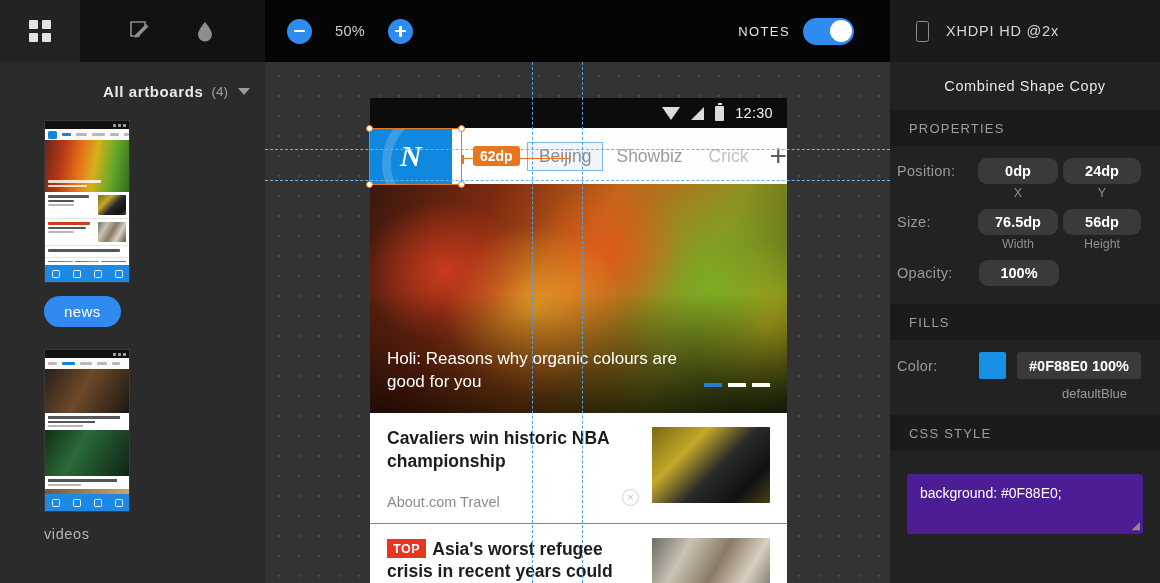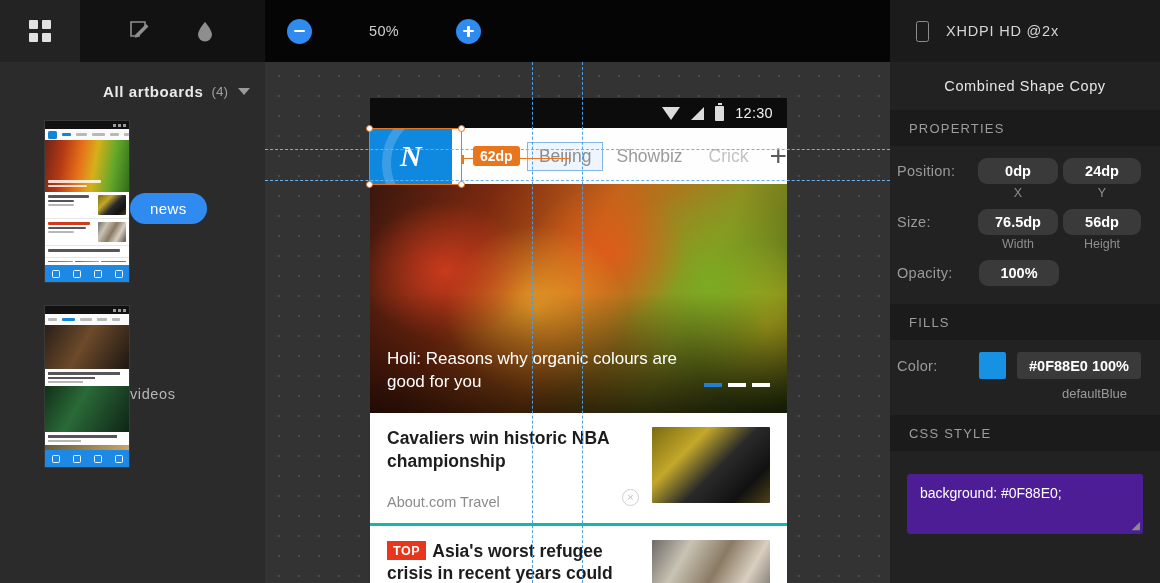--- a/index.html
+++ b/index.html
@@ -11,40 +11,40 @@
   }
   .app { position:relative; width:1160px; height:583px; }
 
   
   .topbar { position:absolute; top:0; left:0; width:1160px; height:62px; background:#050505; display:flex; }
   .tb-left { width:80px; height:62px; background:#232323; display:flex; align-items:center; justify-content:center; }
   .grid-icon { display:grid; grid-template-columns:9px 9px; grid-template-rows:9px 9px; gap:4px; }
   .grid-icon i { background:#e2e2e2; display:block; width:9px; height:9px; border-radius:1px; }
   .tb-tools { width:185px; height:62px; background:#121212; display:flex; align-items:center; justify-content:space-around; padding:0 28px; }
   .tool-btn { width:30px; height:30px; display:flex; align-items:center; justify-content:center; cursor:pointer; }
-  .tb-zoom { flex:1; height:62px; background:#050505; display:flex; align-items:center; padding-left:22px;gap:34px; }
+  .tb-zoom { flex:1; height:62px; background:#050505; display:flex; align-items:center; padding-left:22px; }
   .zbtn { width:25px; height:25px; border-radius:50%; background:#2f8bf0; display:flex; align-items:center; justify-content:center; cursor:pointer; position:relative; }
   .zbtn::before { content:""; position:absolute; width:11px; height:2.5px; background:#fff; border-radius:1px; }
   .zbtn.plus::after { content:""; position:absolute; width:2.5px; height:11px; background:#fff; border-radius:1px; }
   .zoom-val { color:#cfcfcf; font-size:14.5px; margin:0 21px; letter-spacing:.3px; min-width:34px; text-align:center; }
   .tb-notes { display:flex; align-items:center; gap:13px; margin-left:auto; margin-right:36px; }
   .notes-label { font-size:13px; letter-spacing:1.4px; color:#e6e6e6; }
   .toggle { width:51px; height:27px; border-radius:14px; background:#2f8bf0; position:relative; cursor:pointer; }
   .toggle::after { content:""; position:absolute; right:2.5px; top:2.5px; width:22px; height:22px; border-radius:50%; background:#fff; }
   .tb-right { width:270px; height:62px; background:#1b1b1b; display:flex; align-items:center; padding-left:26px; gap:17px; }
   .phone-icon { width:13px; height:21px; border:1.7px solid #8c8c8c; border-radius:2.5px; }
   .dens-label { font-size:14.5px; color:#d5d5d5; letter-spacing:.8px; }
 
   
   .sidebar { position:absolute; top:62px; left:0; width:265px; height:521px; background:#2b2b2b; overflow:hidden;margin-left:44px; }
   .ab-header { height:58px; display:flex; align-items:center; justify-content:center; gap:8px; }
   .ab-title { font-size:15px; font-weight:bold; color:#e9e9e9; letter-spacing:.6px; }
   .ab-count { font-size:13.5px; color:#a0a0a0; }
   .caret { width:0;height:0;border-left:6px solid transparent;border-right:6px solid transparent;border-top:7px solid #9a9a9a; margin-left:2px; }
-  .thumb-wrap { display:flex; align-items:center; }
+  .thumb-wrap { display:flex; flex-direction:column; align-items:flex-start; }
   .thumb { width:86px; height:163px; background:#1a1a1a; border:1px solid #3a3a3a; overflow:hidden; display:flex; flex-direction:column; cursor:pointer; }
   .t-status { height:8px; background:#111; display:flex; align-items:center; justify-content:flex-end; gap:2px; padding-right:3px;}
   .t-status i { width:3px;height:3px;background:#9a9a9a;display:block; }
   .t-tabs { height:11px; background:#fafafa; display:flex; align-items:center; gap:5px; padding-left:3px; }
   .t-logo { width:10px;height:8px;background:#1285d8;border-radius:1.5px; }
   .t-tabs span { display:block; height:2.5px; background:#b9b9b9; border-radius:1px; }
   .t-hero { height:52px; position:relative; background:linear-gradient(100deg,#6d2418 0%,#b63a14 22%,#e8721a 42%,#d6b019 58%,#66a82a 78%,#2f6d1a 100%); }
   .t-hero .cap { position:absolute; left:3px; bottom:3px; right:16px; }
   .t-hero .cap i { display:block; height:2.5px; background:rgba(255,255,255,.82); margin-bottom:2px; border-radius:1px; }
   .t-row { background:#fff; display:flex; padding:3px; gap:3px; border-bottom:1px solid #e6e6e6; }
@@ -87,21 +87,21 @@
       radial-gradient(ellipse 130px 120px at 40% 55%, rgba(235,160,40,.92), transparent 70%),
       radial-gradient(ellipse 110px 95px at 57% 30%, rgba(225,90,25,.88), transparent 72%),
       radial-gradient(ellipse 150px 150px at 82% 45%, rgba(120,175,35,.85), transparent 70%),
       radial-gradient(ellipse 110px 120px at 95% 62%, rgba(215,175,25,.8), transparent 70%),
       linear-gradient(115deg,#3a160d 0%,#7d2a10 25%,#c4641a 48%,#8e8f20 72%,#3d5c16 100%); }
   .ph-hero::after { content:""; position:absolute; left:0;right:0;bottom:0;height:120px; background:linear-gradient(transparent,rgba(0,0,0,.72)); }
   .hero-cap { position:absolute; left:17px; bottom:20px; right:90px; color:#fff; font-size:17px; line-height:1.32; z-index:2; }
   .hero-dots { position:absolute; right:17px; bottom:26px; display:flex; gap:6px; z-index:2; }
   .hero-dots i { display:block; width:18px; height:4px; background:#fff; }
   .hero-dots i.on { background:#1f7fd4; }
-  .ph-item { padding:14px 17px 0 17px; border-bottom:3px solid #14b8a6; position:relative; }
+  .ph-item { padding:14px 17px 0 17px; border-bottom:1px solid #14b8a6; position:relative; }
   .ph-item .row { display:flex; gap:12px; }
   .ph-item .body { flex:1; }
   .ph-item h3 { font-size:17.5px; color:#1d1d1d; font-weight:bold; line-height:1.3; }
   .ph-item .src { font-size:14.5px; color:#8b8b8b; margin:21px 0 13px; }
   .ph-item .thumbimg { width:118px; height:76px; border-radius:1px; flex-shrink:0; }
   .xbtn { position:absolute; right:148px; bottom:17px; width:17px;height:17px;border-radius:50%;border:1px solid #d0d0d0;color:#c0c0c0;font-size:11px;display:flex;align-items:center;justify-content:center; cursor:pointer; }
   .tag-top { display:inline-block; background:#e8361c; color:#fff; font-size:12.5px; font-weight:bold; padding:1.5px 6px; letter-spacing:.6px; vertical-align:2px; margin-right:6px; }
   .img-nba { background:linear-gradient(135deg,#7a6a12 0%,#c4a82a 30%,#2a2a2a 55%,#111 80%,#4a4016 100%); }
   .img-ref { background:linear-gradient(120deg,#6e6a66 0%,#c9c3b4 25%,#8a7a64 50%,#d9cfc0 72%,#55504a 100%); }
 
@@ -159,20 +159,24 @@
       <div class="tool-btn">
         <svg width="22" height="24" viewBox="0 0 22 24">
           <path d="M11 3C11 3 4 11 4 15.5A7 7 0 0 0 18 15.5C18 11 11 3 11 3z" fill="#8e8e8e"></path>
         </svg>
       </div>
     </div>
     <div class="tb-zoom">
       <div class="zbtn minus"></div>
       <div class="zoom-val">50%</div>
       <div class="zbtn plus"></div>
+      <div class="tb-notes">
+        <span class="notes-label">NOTES</span>
+        <div class="toggle"></div>
+      </div>
     </div>
     <div class="tb-right">
       <div class="phone-icon"></div>
       <span class="dens-label">XHDPI HD @2x</span>
     </div>
   </div>
 
   <div class="sidebar">
     <div class="ab-header">
       <span class="ab-title">All artboards</span>

